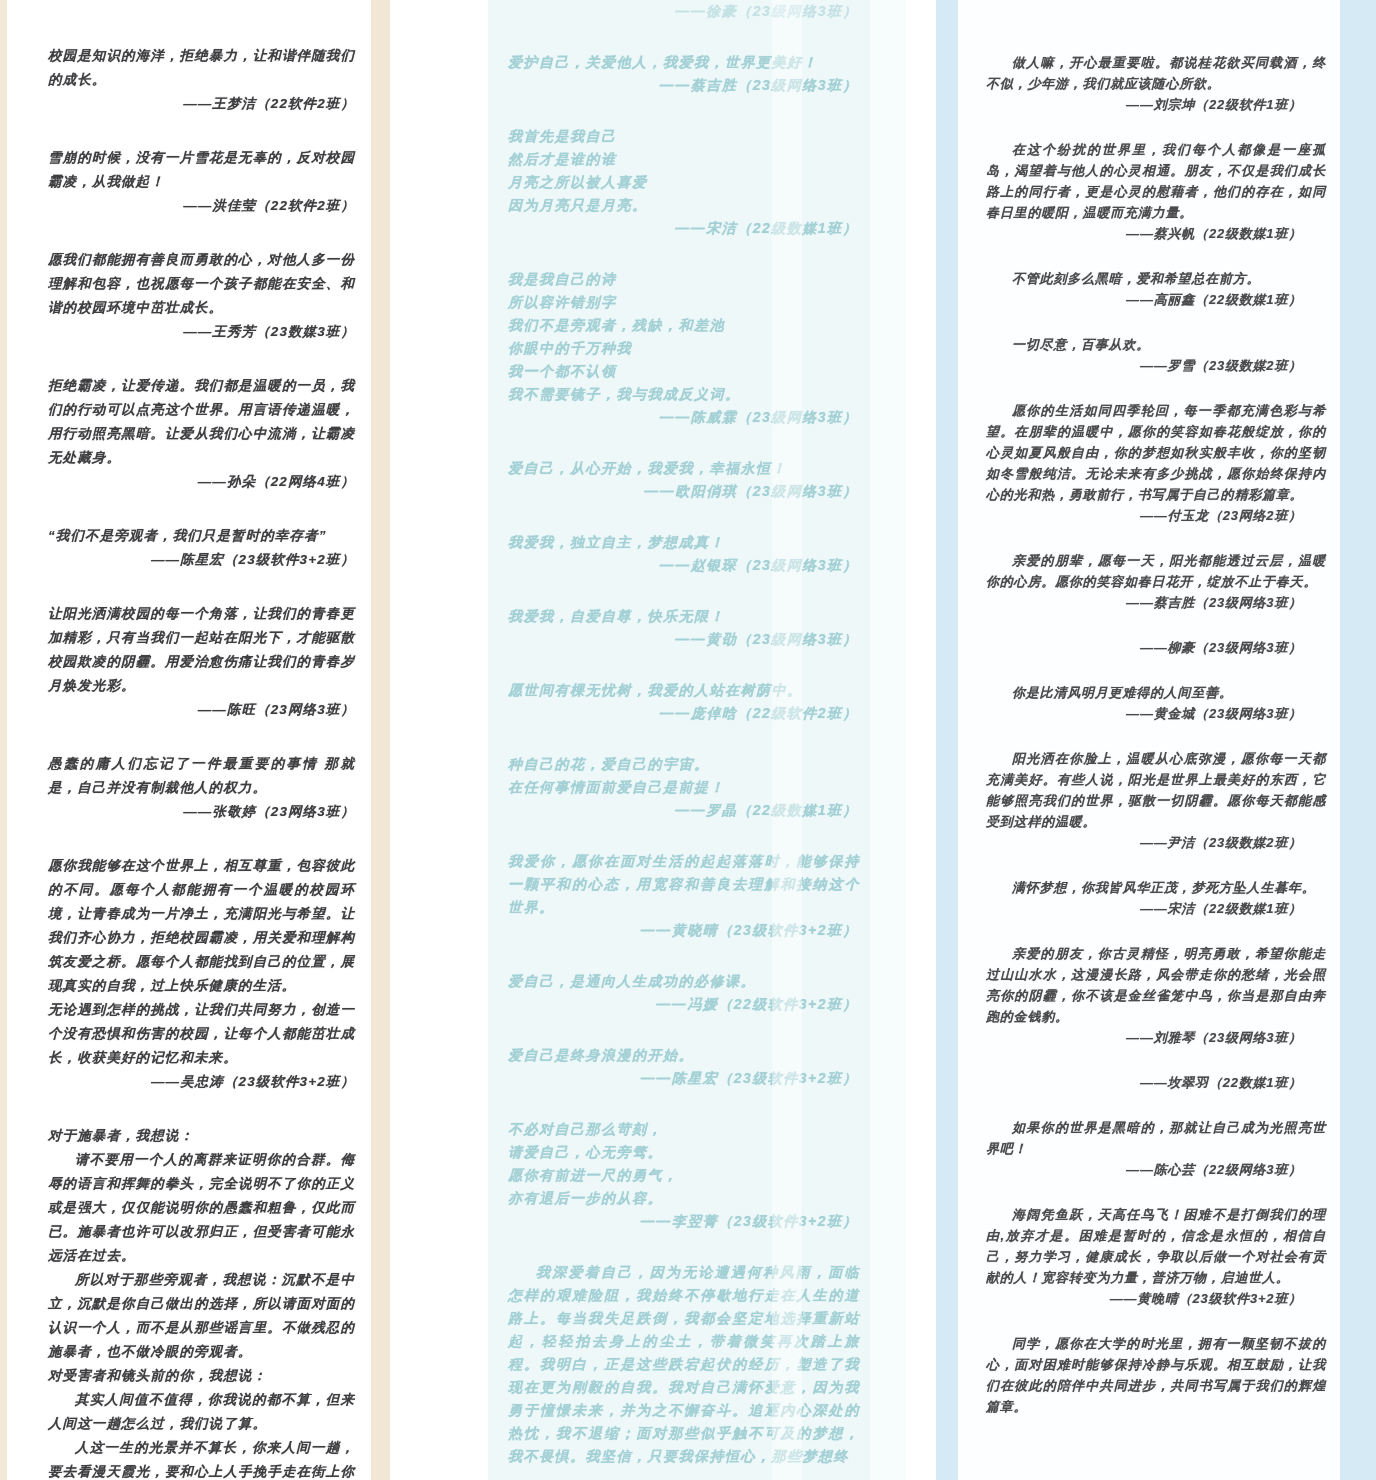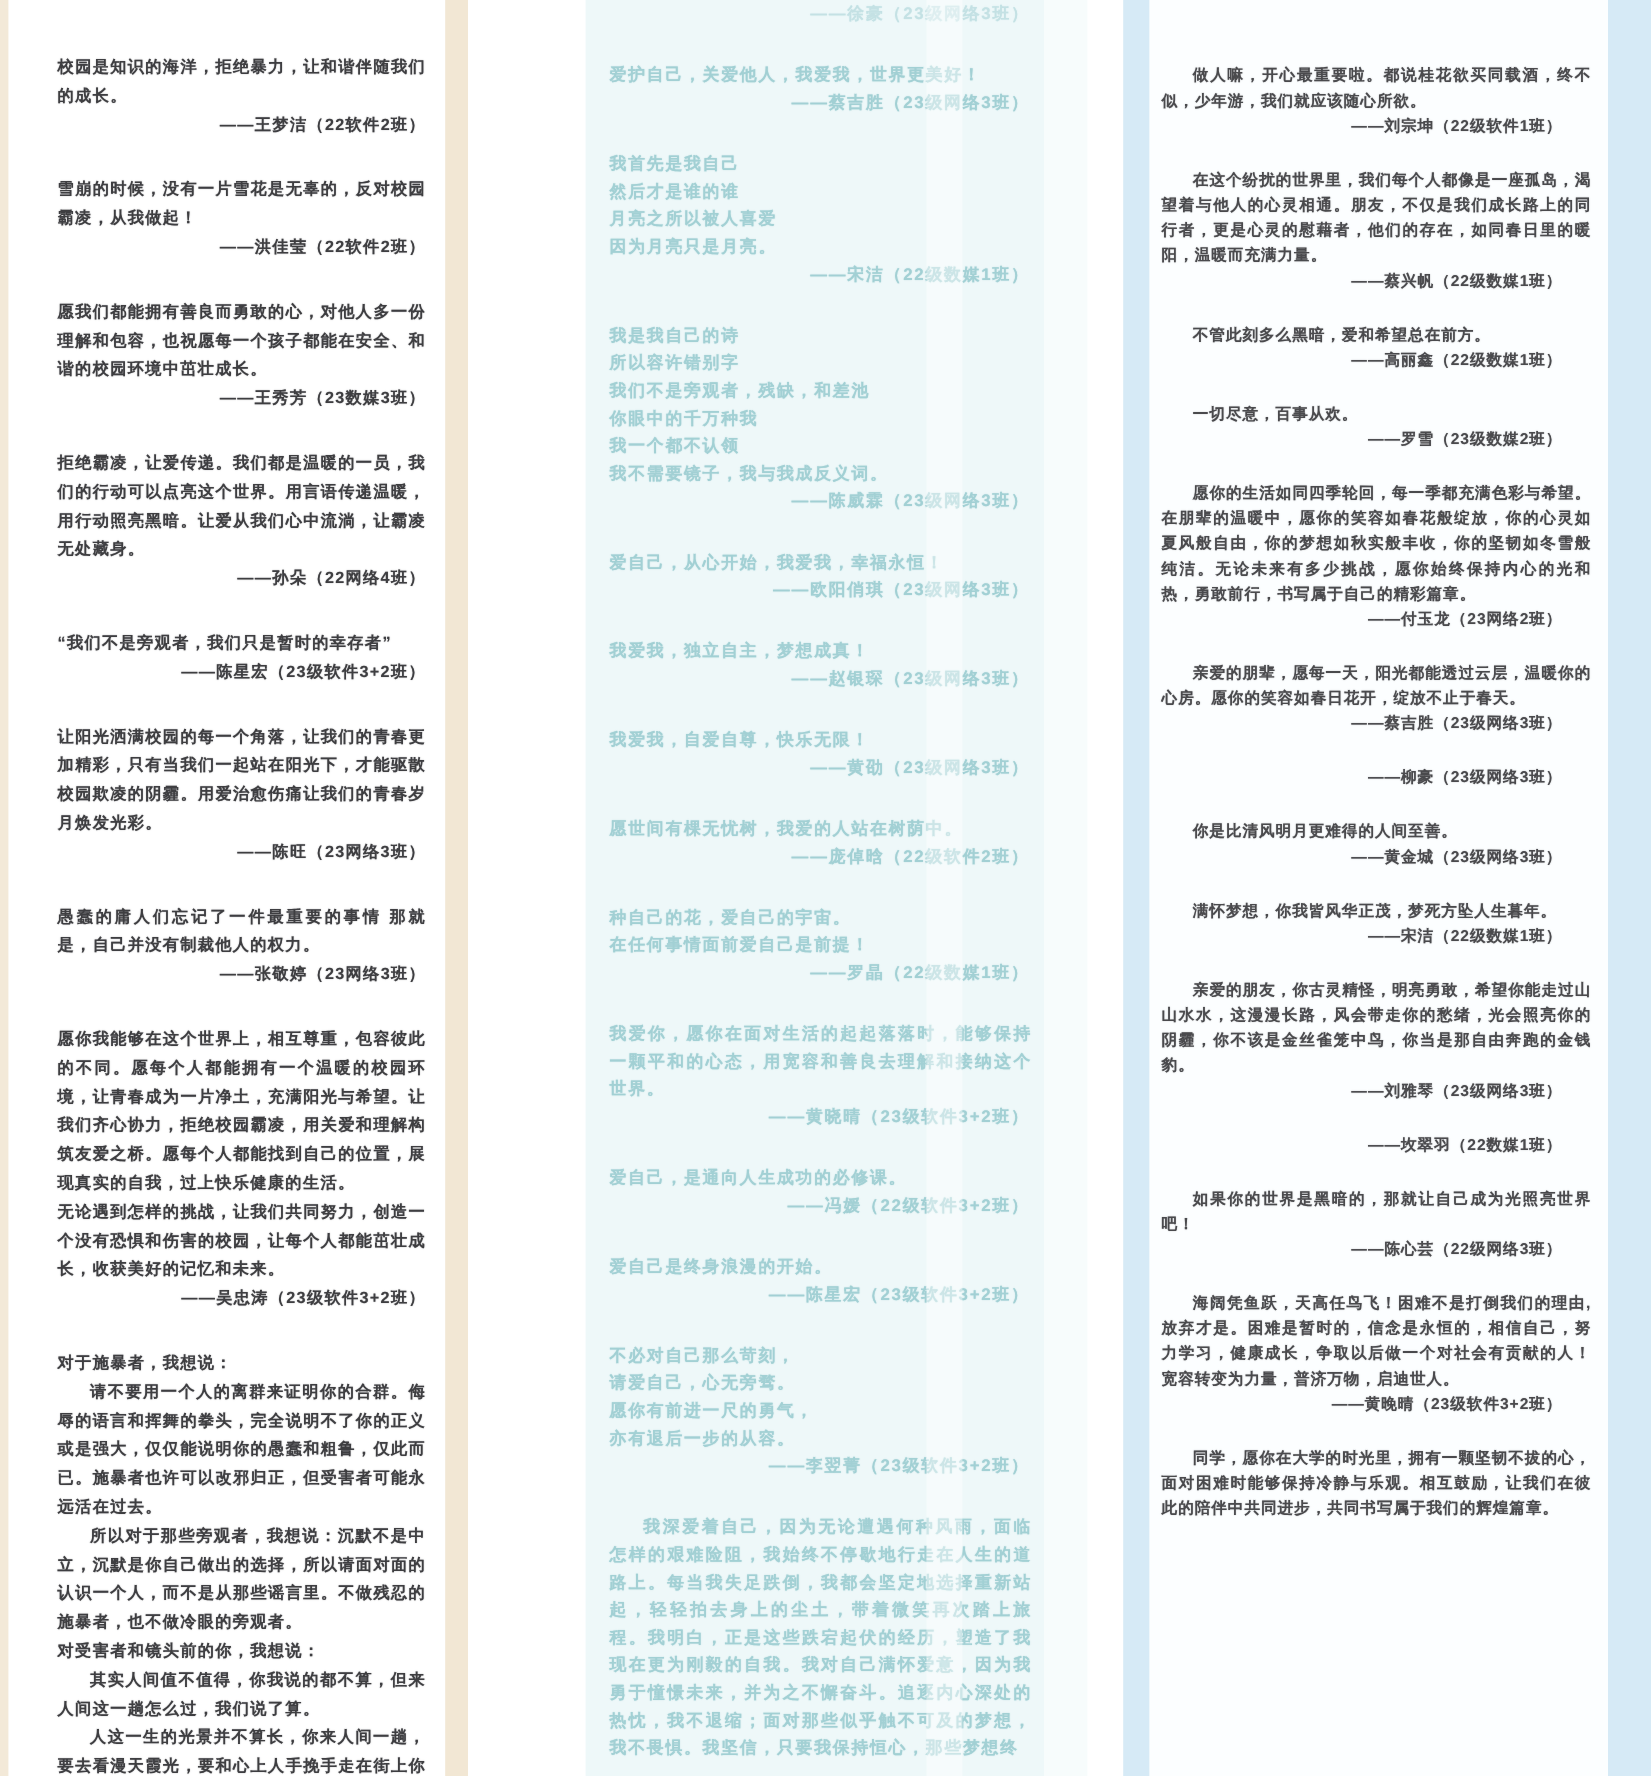--- a/index.html
+++ b/index.html
@@ -17,27 +17,27 @@
   
   .panel-mid{
     left:488px;width:418px;background:#eef8f9;
     padding:10px 46px 0 20px;
   }
   .panel-mid::before{content:"";position:absolute;top:0;right:0;width:36px;height:100%;background:rgba(255,255,255,.5);}
   .panel-mid::after{content:"";position:absolute;top:0;left:284px;width:30px;height:100%;background:rgba(255,255,255,.45);}
   
   .panel-right{
     left:958px;width:382px;background:#fcfeff;
-    padding:52px 14px 0 10px;
+    padding:52px 14px 0 28px;
   }
   .vband{position:absolute;top:0;height:1480px;}
   .band-1{left:936px;width:22px;background:#d6eaf6;}
   .band-2{left:1340px;width:36px;background:#d6eaf6;}
   
-  .quote{margin:0 0 30px 0;}
+  .quote{margin:0 0 30px 0;font-style:italic;}
   .panel-mid .quote{margin-bottom:28px;}
   .panel-right .quote{margin-bottom:24px;}
   .q-text{margin:0;text-align:justify;font-weight:700;}
   .q-attr{font-weight:700;text-align:right;}
   .ind{text-indent:2em;}
   .partial{opacity:.55;margin-top:-10px;margin-bottom:26px;}
   .panel-left .q-text,.panel-left .q-attr{
     font-size:13.5px;line-height:24px;letter-spacing:1.1px;color:#3e3e41;
     text-shadow:0 0 1px rgba(62,62,65,.55);
     margin-left:28px;
@@ -206,20 +206,24 @@
         <div class="q-attr">——蔡吉胜（23级网络3班）</div>
       </div>
       <div class="quote">
         <div class="q-attr">——柳豪（23级网络3班）</div>
       </div>
       <div class="quote">
         <p class="q-text ind">你是比清风明月更难得的人间至善。</p>
         <div class="q-attr">——黄金城（23级网络3班）</div>
       </div>
       <div class="quote">
+        <p class="q-text ind">阳光洒在你脸上，温暖从心底弥漫，愿你每一天都充满美好。有些人说，阳光是世界上最美好的东西，它能够照亮我们的世界，驱散一切阴霾。愿你每天都能感受到这样的温暖。</p>
+        <div class="q-attr">——尹洁（23级数媒2班）</div>
+      </div>
+      <div class="quote">
         <p class="q-text ind">满怀梦想，你我皆风华正茂，梦死方坠人生暮年。</p>
         <div class="q-attr">——宋洁（22级数媒1班）</div>
       </div>
       <div class="quote">
         <p class="q-text ind">亲爱的朋友，你古灵精怪，明亮勇敢，希望你能走过山山水水，这漫漫长路，风会带走你的愁绪，光会照亮你的阴霾，你不该是金丝雀笼中鸟，你当是那自由奔跑的金钱豹。</p>
         <div class="q-attr">——刘雅琴（23级网络3班）</div>
       </div>
       <div class="quote">
         <div class="q-attr">——坆翠羽（22数媒1班）</div>
       </div>

